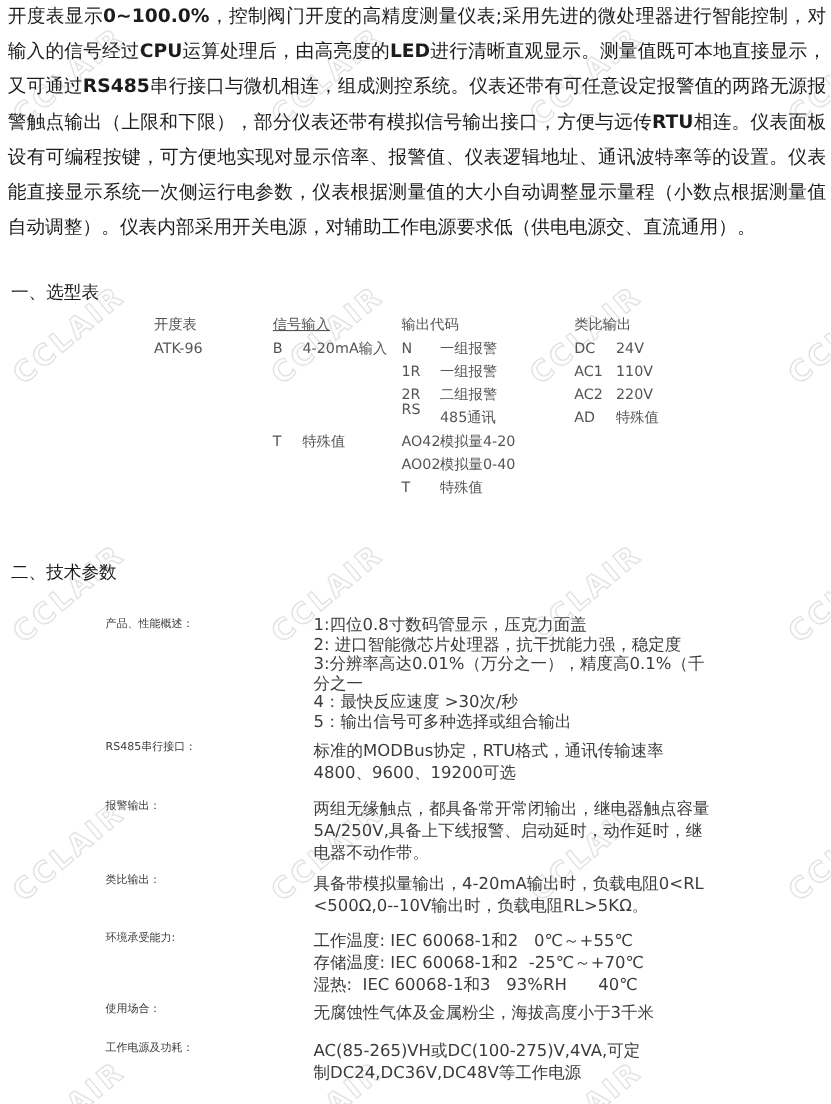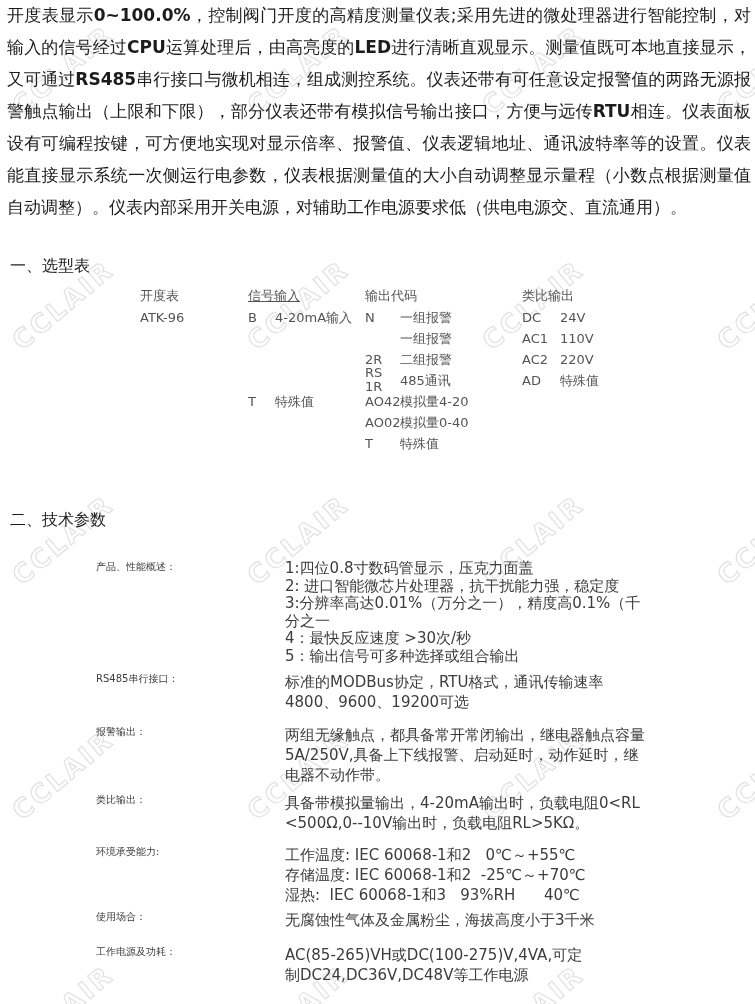--- a/index.html
+++ b/index.html
@@ -97,21 +97,21 @@
         <div class="sel-cell" style="left: 140px; top: 288px;">开度表</div>
         <div class="sel-cell" style="left: 140px; top: 310px;">ATK-96</div>
         <div class="sel-cell" style="left: 248px; top: 288px; text-decoration: underline;">信号输入</div>
         <div class="sel-cell" style="left: 248px; top: 310px;">B</div>
         <div class="sel-cell" style="left: 275px; top: 310px;">4-20mA输入</div>
         <div class="sel-cell" style="left: 248px; top: 394px;">T</div>
         <div class="sel-cell" style="left: 275px; top: 394px;">特殊值</div>
         <div class="sel-cell" style="left: 365px; top: 288px; text-align: right;">输出代码</div>
         <div class="sel-cell" style="left: 365px; top: 310px;">N</div>
         <div class="sel-cell" style="left: 400px; top: 310px;">一组报警</div>
-        <div class="sel-cell" style="left: 365px; top: 331px; margin-top: 48px;">1R</div>
+        <div class="sel-cell" style="left: 365px; top: 331px;">1R</div>
         <div class="sel-cell" style="left: 400px; top: 331px;">一组报警</div>
         <div class="sel-cell" style="left: 365px; top: 352px;">2R</div>
         <div class="sel-cell" style="left: 400px; top: 352px;">二组报警</div>
         <div class="sel-cell" style="left: 365px; top: 365px;">RS</div>
         <div class="sel-cell" style="left: 400px; top: 373px;">485通讯</div>
         <div class="sel-cell" style="left: 365px; top: 394px;">AO42</div>
         <div class="sel-cell" style="left: 400px; top: 394px;">模拟量4-20</div>
         <div class="sel-cell" style="left: 365px; top: 415px;">AO02</div>
         <div class="sel-cell" style="left: 400px; top: 415px;">模拟量0-40</div>
         <div class="sel-cell" style="left: 365px; top: 436px;">T</div>

